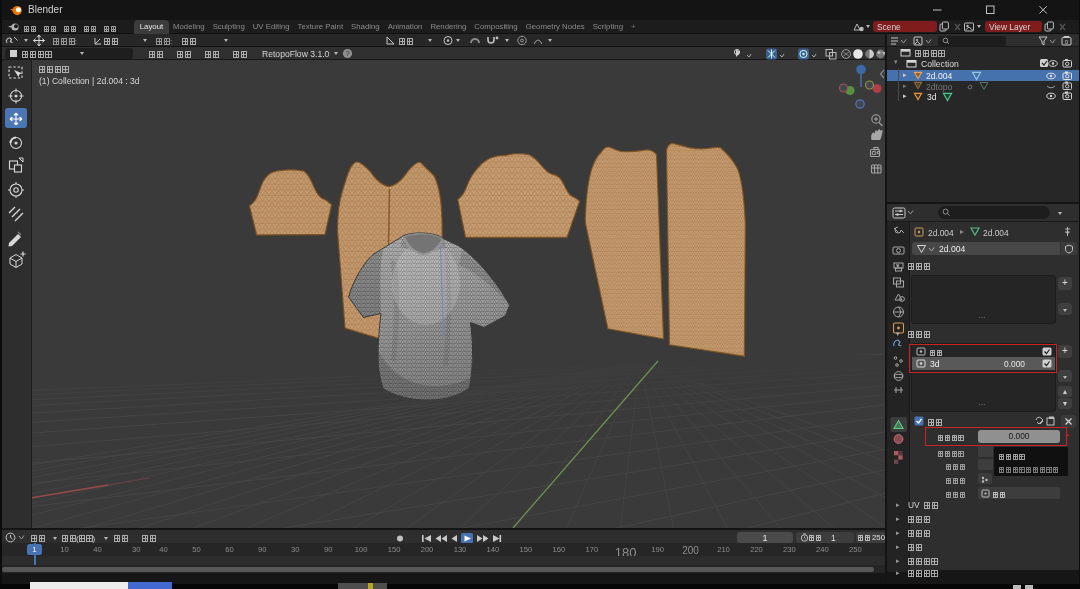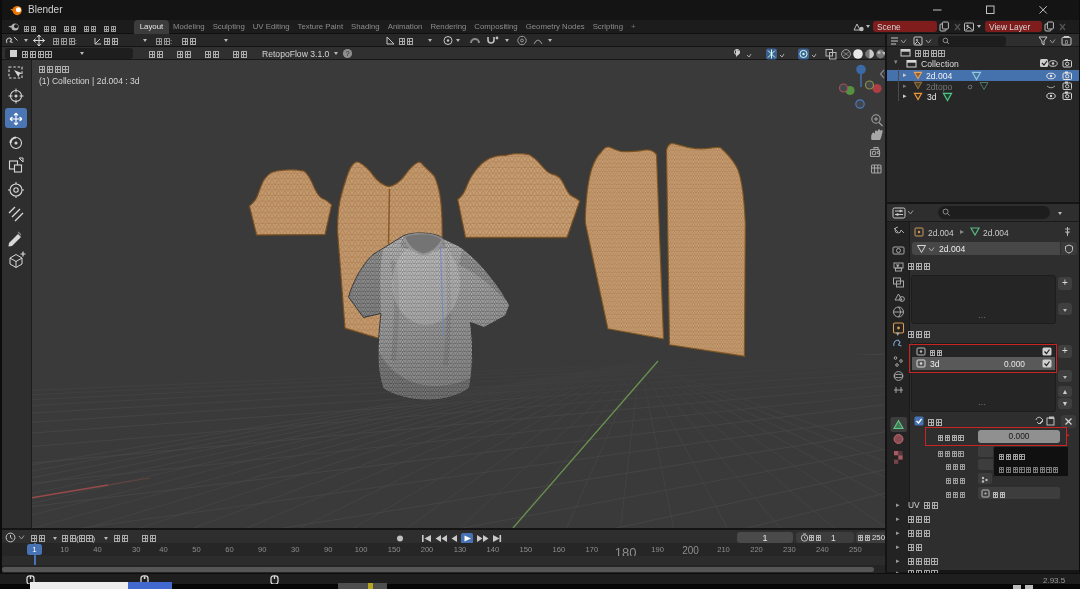--- a/index.html
+++ b/index.html
@@ -837,33 +837,20 @@
 <div class="a" style="left:27px;top:543.5px;width:15px;height:11px;background:#4772b3;border-radius:2.5px;color:#fff;font-size:8px;text-align:center;line-height:11px">1</div>
 
 <div class="a" style="left:0;top:565px;width:886px;height:8px;background:#252525">
       <div style="position:absolute;left:2px;top:1.5px;width:872px;height:5px;background:#565656;border-radius:2.5px"></div>
     </div>
 
 <div class="a" style="left:884.5px;top:33px;width:2.5px;height:551px;background:#141414"></div>
 <div class="a" style="left:0;top:0;width:1.5px;height:589px;background:#0c0c0c"></div>
 <div class="a" style="left:1078.5px;top:0;width:1.5px;height:589px;background:#0c0c0c"></div>
 
-<div class="a" style="left:0;top:573px;width:1080px;height:11px;background:#1e1e1e;border-top:1px solid #0e0e0e">
- <svg class="a" style="left:26px;top:1px" width="260" height="10" viewBox="0 0 260 10">
-  <g fill="none" stroke="#d8d8d8" stroke-width="1.3">
-   <rect x="1" y="0.8" width="7" height="8.4" rx="2.6"></rect>
-          <line x1="4.5" y1="1" x2="4.5" y2="4"></line>
-   <rect x="115" y="0.8" width="7" height="8.4" rx="2.6"></rect>
-          <rect x="117.8" y="1.2" width="1.6" height="2.8" fill="#d8d8d8" stroke="none"></rect>
-   <rect x="245" y="0.8" width="7" height="8.4" rx="2.6"></rect>
-          <line x1="248.5" y1="1" x2="248.5" y2="4"></line>
-  </g>
- </svg>
- <span class="a" style="left:1043px;top:1.5px;color:#9a9a9a;font-size:8px">2.93.5</span>
-</div>
 
 <div class="a" style="left:0;top:584px;width:1080px;height:5px;background:#060606"></div>
 <div class="a" style="left:30px;top:582px;width:98px;height:7px;background:#ededed"></div>
 <div class="a" style="left:128px;top:582px;width:44px;height:7px;background:#4169cf"></div>
 <div class="a" style="left:338px;top:583px;width:49px;height:6px;background:#4e4e4e"></div>
 <div class="a" style="left:368px;top:583px;width:5px;height:6px;background:#b7a421"></div>
 <div class="a" style="left:1013px;top:585px;width:8px;height:4px;background:#dcdcdc;opacity:.85"></div>
     <div class="a" style="left:1025px;top:585px;width:8px;height:4px;background:#dcdcdc;opacity:.85"></div>
 
 </div>

